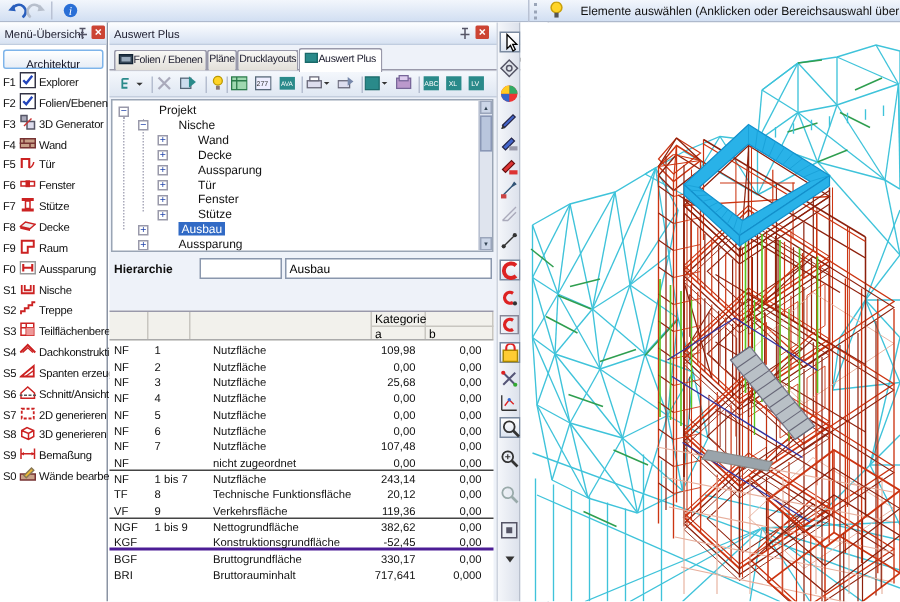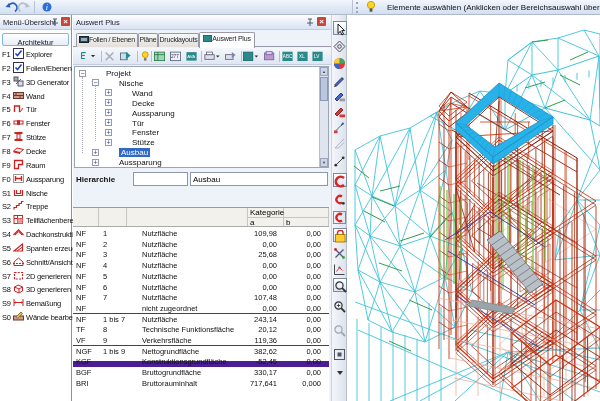--- a/index.html
+++ b/index.html
@@ -355,21 +355,21 @@
           <span class="ca">119,36</span>
           <span class="cb">0,00</span>
         </div>
         <div class="tr" style="top:117.7px">
           <span class="c1">NGF</span>
           <span class="c2">1 bis 9</span>
           <span class="c3">Nettogrundfläche</span>
           <span class="ca">382,62</span>
           <span class="cb">0,00</span>
         </div>
-        <div class="tr" style="top:128.4px;border-bottom:6px solid #4c1d95">
+        <div class="tr" style="top:128.4px;border-bottom:2px solid #4c1d95">
           <span class="c1">KGF</span>
           <span class="c2"></span>
           <span class="c3">Konstruktionsgrundfläche</span>
           <span class="ca">-52,45</span>
           <span class="cb">0,00</span>
         </div>
         <div class="tr" style="top:139.1px">
           <span class="c1">BGF</span>
           <span class="c2"></span>
           <span class="c3">Bruttogrundfläche</span>

